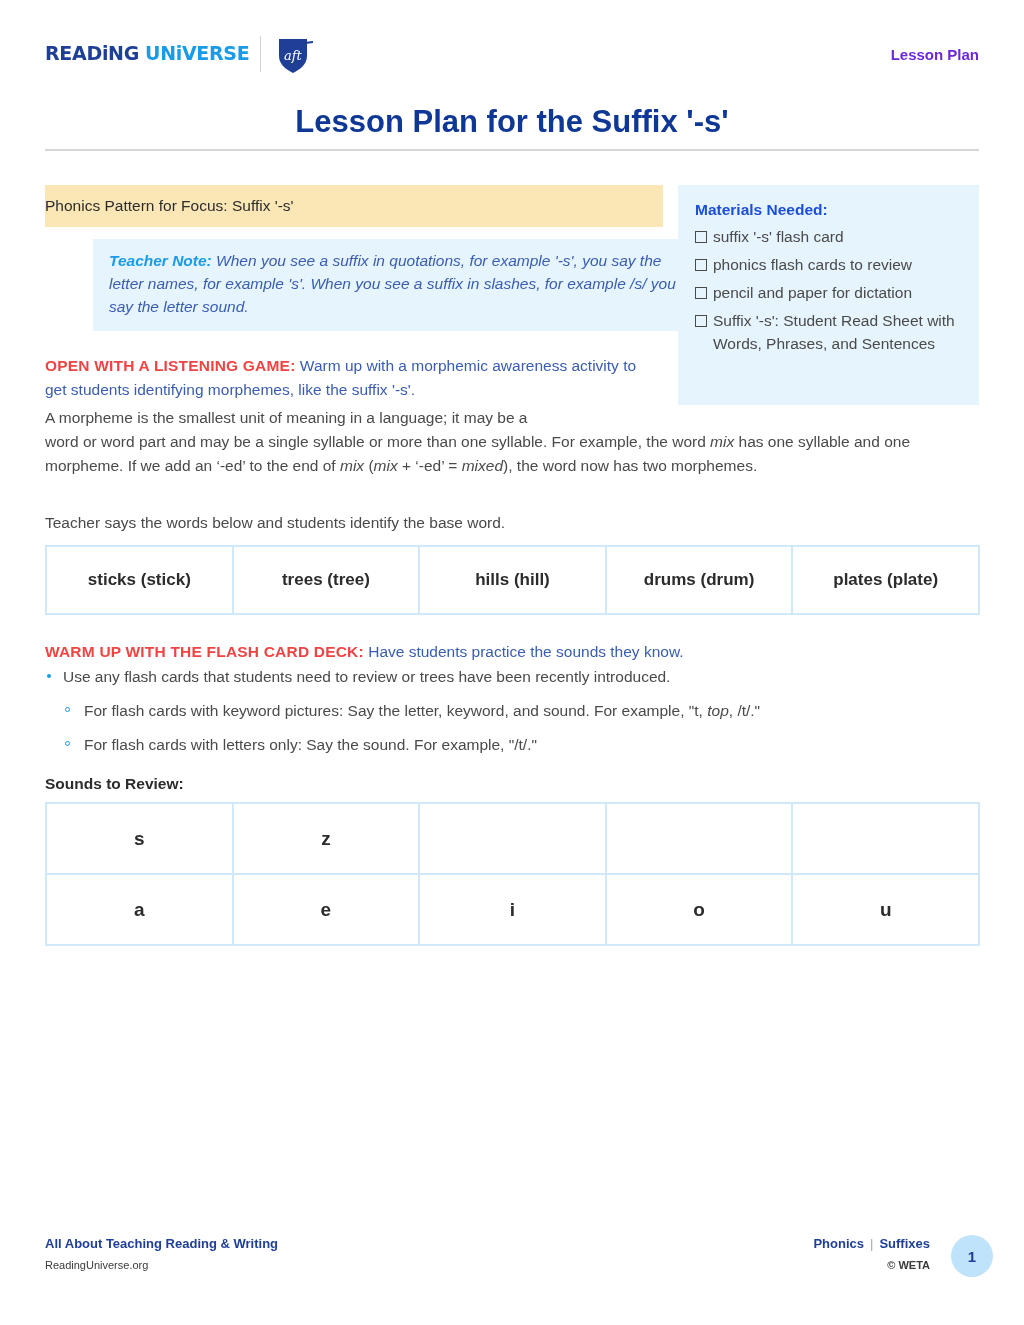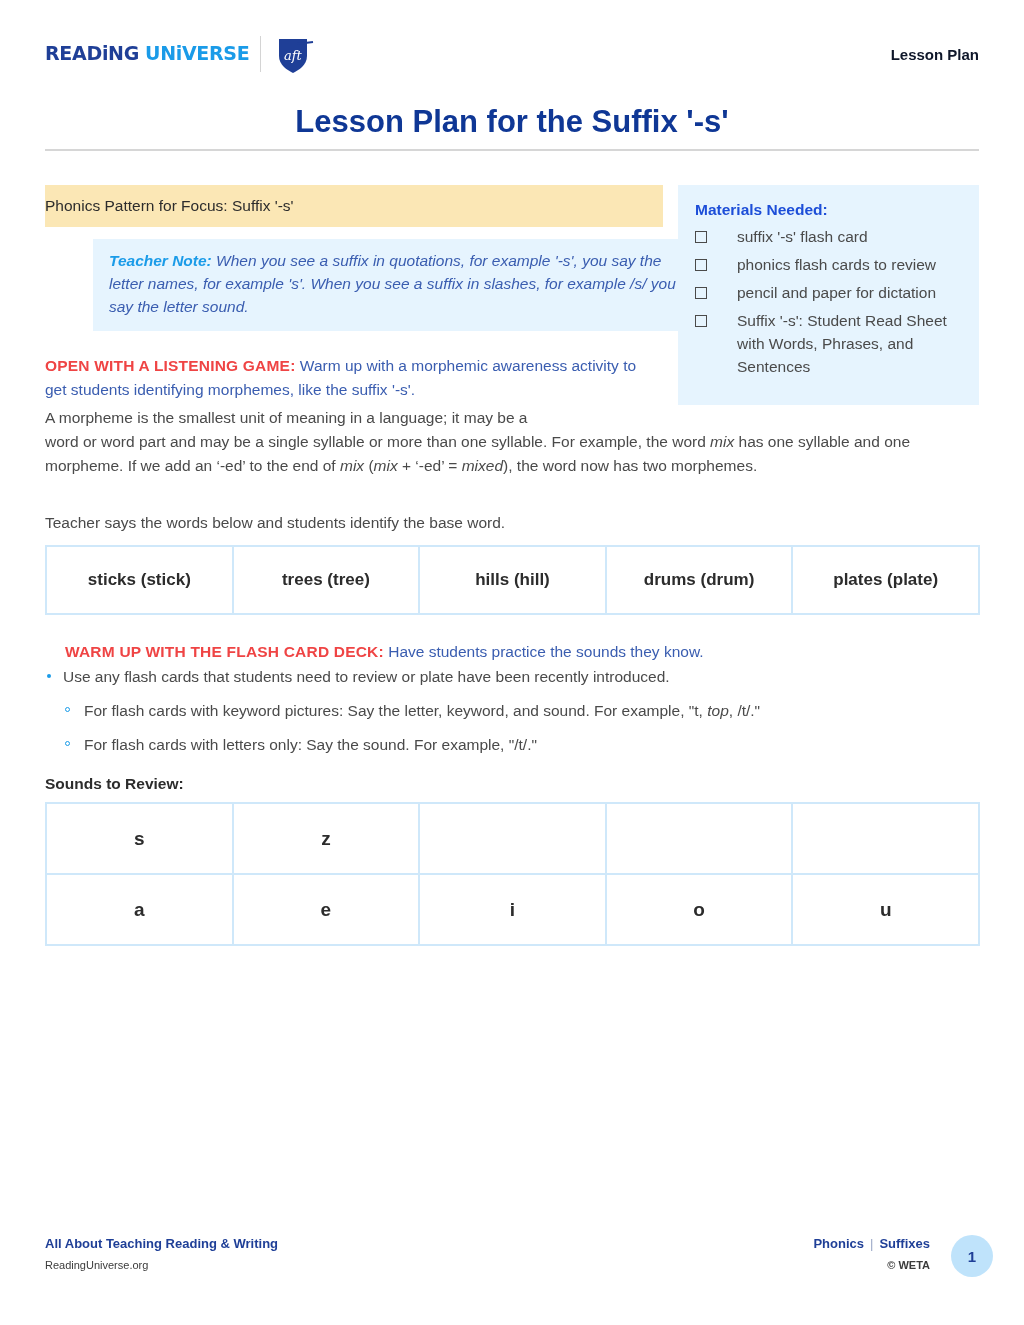--- a/index.html
+++ b/index.html
@@ -5,32 +5,32 @@
     * { box-sizing: border-box; margin: 0; padding: 0; }
     html, body { width: 1024px; height: 1325px; background: #ffffff; }
     body { position: relative; font-family: "Liberation Sans", sans-serif; color: #3b3b3b; overflow: hidden; }
 
     .header { position: absolute; left: 45px; top: 36px; width: 934px; height: 40px; }
     .logo { position: absolute; left: 0; top: 6px; display: flex; align-items: center; }
     .logo-reading { font-family: "DejaVu Sans", sans-serif; font-weight: 900; font-size: 19px; color: #1f3f97; letter-spacing: -0.3px; }
     .logo-universe { font-family: "DejaVu Sans", sans-serif; font-weight: 900; font-size: 19px; color: #1a9be8; letter-spacing: -0.3px; margin-left: 6px; }
     .logo-divider { position: absolute; left: 215px; top: 0; width: 1px; height: 36px; background: #d4d4d4; }
     .aft-shield { position: absolute; left: 230px; top: 0; width: 40px; height: 38px; }
-    .header-label { position: absolute; right: 0; top: 10px; font-weight: bold; font-size: 15px; color: #0f172a; }
+    .header-label { position: absolute; right: 0; top: 10px; font-weight: bold; font-size: 15px; color: #6d28d9; }
 
     .page-title { position: absolute; left: 45px; top: 104px; width: 934px; text-align: center; font-size: 31px; font-weight: bold; color: #0f3795; }
     .title-rule { position: absolute; left: 45px; top: 149px; width: 934px; height: 2px; background: #d6d6d6; }
 
     .focus-box { position: absolute; left: 45px; top: 185px; width: 618px; height: 42px; background: #fbe7b5; padding: 12px 0; font-size: 15.5px; color: #2c2c2c; }
     .note-box { position: absolute; left: 45px; top: 239px; width: 618px; height: 92px; background: #e6f4fe; padding: 10px 16px; font-size: 15.5px; line-height: 23px; color: #3a5db0; font-style: italic; margin-left: 48px; }
     .note-label { color: #1a9be8; font-weight: bold; }
 
     .materials { position: absolute; left: 678px; top: 185px; width: 301px; height: 220px; background: #e6f4fe; padding: 16px 17px; }
     .materials-title { font-weight: bold; font-size: 15.5px; color: #1d4ed8; margin-bottom: 6px; }
-    .mat-item { display: flex; font-size: 15.5px; line-height: 23px; color: #4a4a4a; margin-bottom: 5px; gap: 24px; }
+    .mat-item { display: flex; font-size: 15.5px; line-height: 23px; color: #4a4a4a; margin-bottom: 5px; }
     .checkbox { flex: 0 0 auto; width: 12px; height: 12px; border: 1.3px solid #4a4a4a; margin-top: 6px; margin-right: 6px; }
 
     .section { position: absolute; left: 45px; font-size: 15.5px; line-height: 24px; }
     .sec-heading { color: #ef4444; font-weight: bold; letter-spacing: 0.2px; }
     .sec-lead { color: #3a5db0; }
     .body-text { color: #4a4a4a; font-size: 15.5px; line-height: 24px; }
 
     .words-table { position: absolute; left: 45px; top: 545px; width: 935px; height: 70px; border-collapse: collapse; }
     .words-table td { border: 2px solid #cfe8fa; text-align: center; font-weight: bold; font-size: 17px; color: #2c2c2c; width: 20%; }
 
@@ -117,28 +117,28 @@
       <tr>
     <td>sticks (stick)</td>
     <td>trees (tree)</td>
     <td>hills (hill)</td>
     <td>drums (drum)</td>
     <td>plates (plate)</td>
   </tr>
 </tbody>
   </table>
 
-<div class="section" style="top:640px; width:900px;margin-left:20px;">
+<div class="section" style="top:640px; width:900px;">
   <span class="sec-heading">WARM UP WITH THE FLASH CARD DECK:</span><span class="sec-lead"> Have students practice the sounds they know.</span>
 </div>
 
 <div class="bullets">
   <div class="bullet-row" style="height:34px; margin-top:0;">
     <span class="bullet-dot"></span>
-    <span>Use any flash cards that students need to review or plate have been recently introduced.</span>
+    <span>Use any flash cards that students need to review or trees have been recently introduced.</span>
   </div>
   <div class="bullet-row sub-row">
     <span class="bullet-ring"></span>
     <span><span>For flash cards with keyword pictures: Say the letter, keyword, and sound. For example, "t, </span><em>top</em><span>, /t/."</span></span>
   </div>
   <div class="bullet-row sub-row">
     <span class="bullet-ring"></span>
     <span>For flash cards with letters only: Say the sound. For example, "/t/."</span>
   </div>
 </div>

